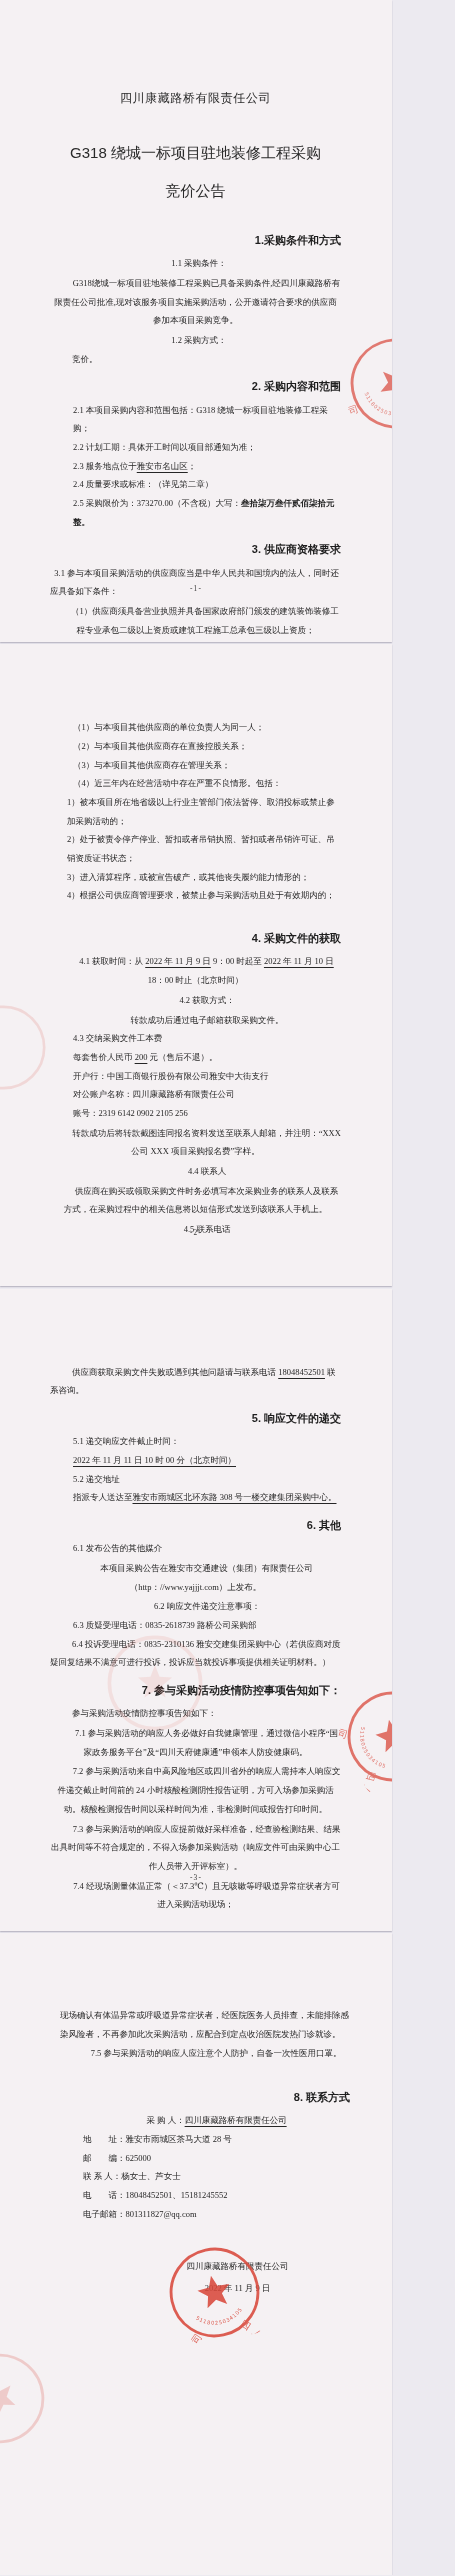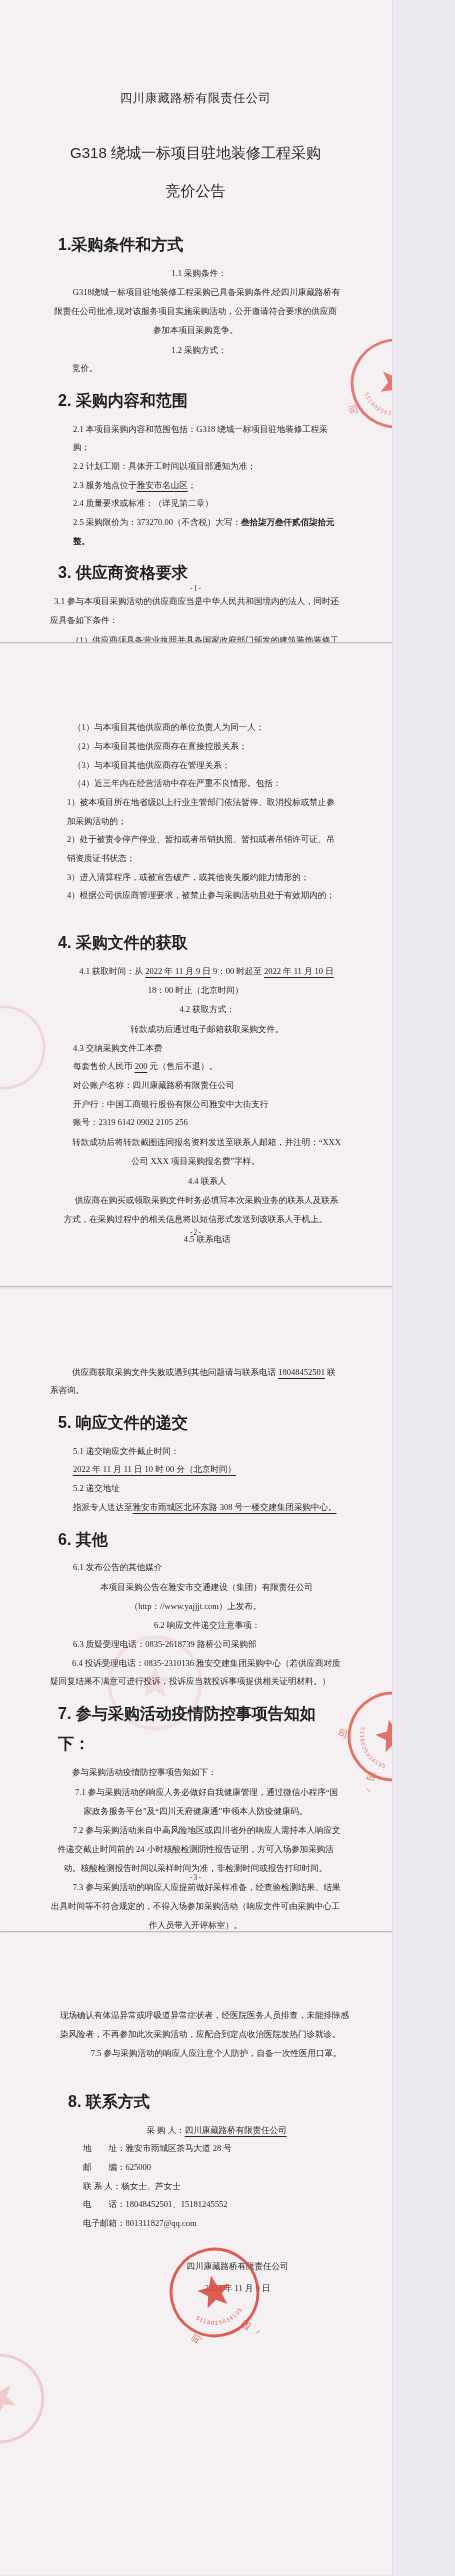--- a/index.html
+++ b/index.html
@@ -25,22 +25,22 @@
   }
   .doc-title {
     margin:25px 0 0; text-align:center;
     font-family:"Liberation Sans","DejaVu Sans",sans-serif;
     font-size:15px; font-weight:500; color:#2a2a2a;
   }
   .doc-title2 { margin:4.6px 0 0; }
 
   .sec {
     font-family:"Liberation Sans","DejaVu Sans",sans-serif;
-    font-size:16px; font-weight:600; color:#1f1f1f;
-    margin:8px 0 3.4px; padding-left:8px; line-height:1.9;
+    font-size:11px; font-weight:600; color:#1f1f1f;
+    margin:8px 0 3.4px; padding-left:8px; line-height:1.9;text-align:right;
   }
   .sec.mt { margin-top:23px; }
   p { margin:0; }
   .item    { padding-left:23px; }
   .item-sm { padding-left:6.8px; }
   .para    { text-indent:2.6em; }
   .para-sm { text-indent:0.5em; }
   .sp      { margin-top:1px;text-align:center; }
   .u { text-decoration:underline; text-underline-offset:2.8px; }
   .b { font-weight:bold; }
@@ -117,22 +117,22 @@
     <p class="item-sm" style="padding-left:17px">2）处于被责令停产停业、暂扣或者吊销执照、暂扣或者吊销许可证、吊销资质证书状态；</p>
     <p class="item-sm" style="padding-left:17px">3）进入清算程序，或被宣告破产，或其他丧失履约能力情形的；</p>
     <p class="item-sm" style="padding-left:17px">4）根据公司供应商管理要求，被禁止参与采购活动且处于有效期内的；</p>
 
     <p class="sec mt">4. 采购文件的获取</p>
     <p class="para sp"><span>4.1 获取时间：从 </span><span class="u">2022 年 11 月 9 日</span><span> 9：00 时起至 </span><span class="u">2022 年 11 月 10 日</span><span> 18：00 时止（北京时间）</span></p>
     <p class="item sp">4.2 获取方式：</p>
     <p class="item sp">转款成功后通过电子邮箱获取采购文件。</p>
     <p class="item">4.3 交纳采购文件工本费</p>
     <p class="item"><span>每套售价人民币 </span><span class="u">200</span><span> 元（售后不退）。</span></p>
+    <p class="item">开户行：中国工商银行股份有限公司雅安中大街支行</p>
     <p class="item">对公账户名称：四川康藏路桥有限责任公司</p>
-    <p class="item">开户行：中国工商银行股份有限公司雅安中大街支行</p>
     <p class="item">账号：2319 6142 0902 2105 256</p>
     <p class="para sp">转款成功后将转款截图连同报名资料发送至联系人邮箱，并注明：“XXX 公司 XXX 项目采购报名费”字样。</p>
     <p class="item sp">4.4 联系人</p>
     <p class="para sp">供应商在购买或领取采购文件时务必填写本次采购业务的联系人及联系方式，在采购过程中的相关信息将以短信形式发送到该联系人手机上。</p>
     <p class="item sp">4.5 联系电话</p>
   </div>
 
   <div class="pageno">-2-</div>
 
   <svg class="seal seal-faint2" width="91" height="91" viewBox="0 0 170 170">

